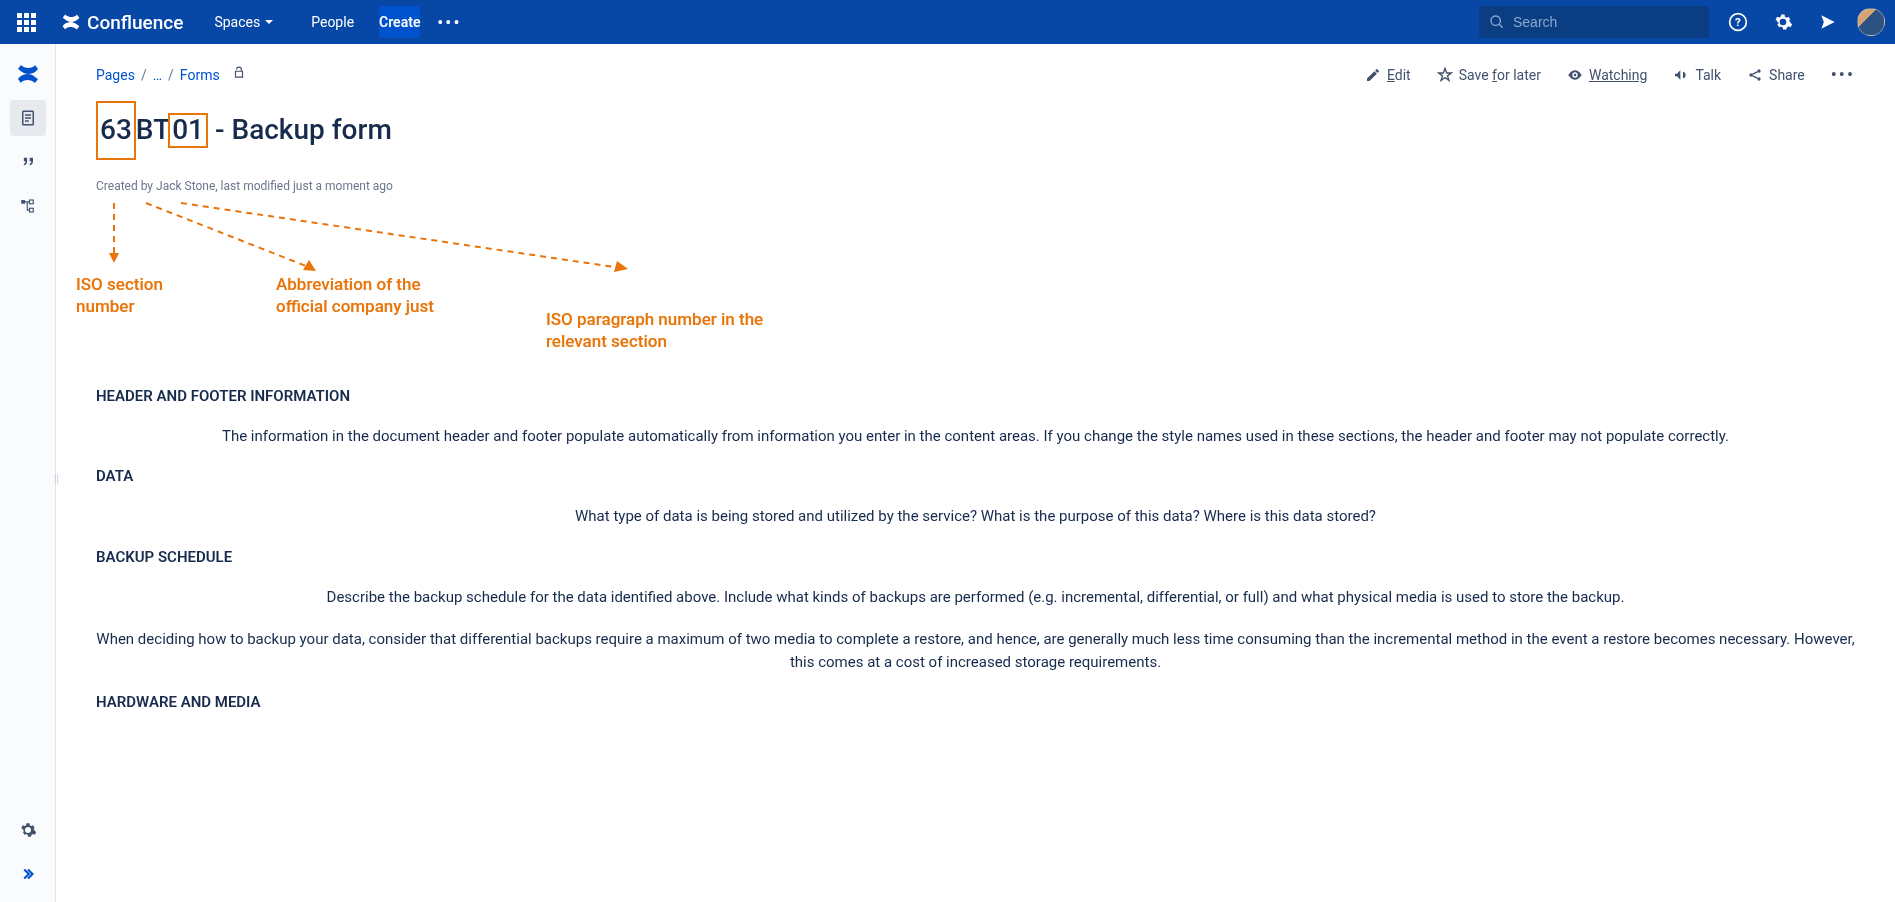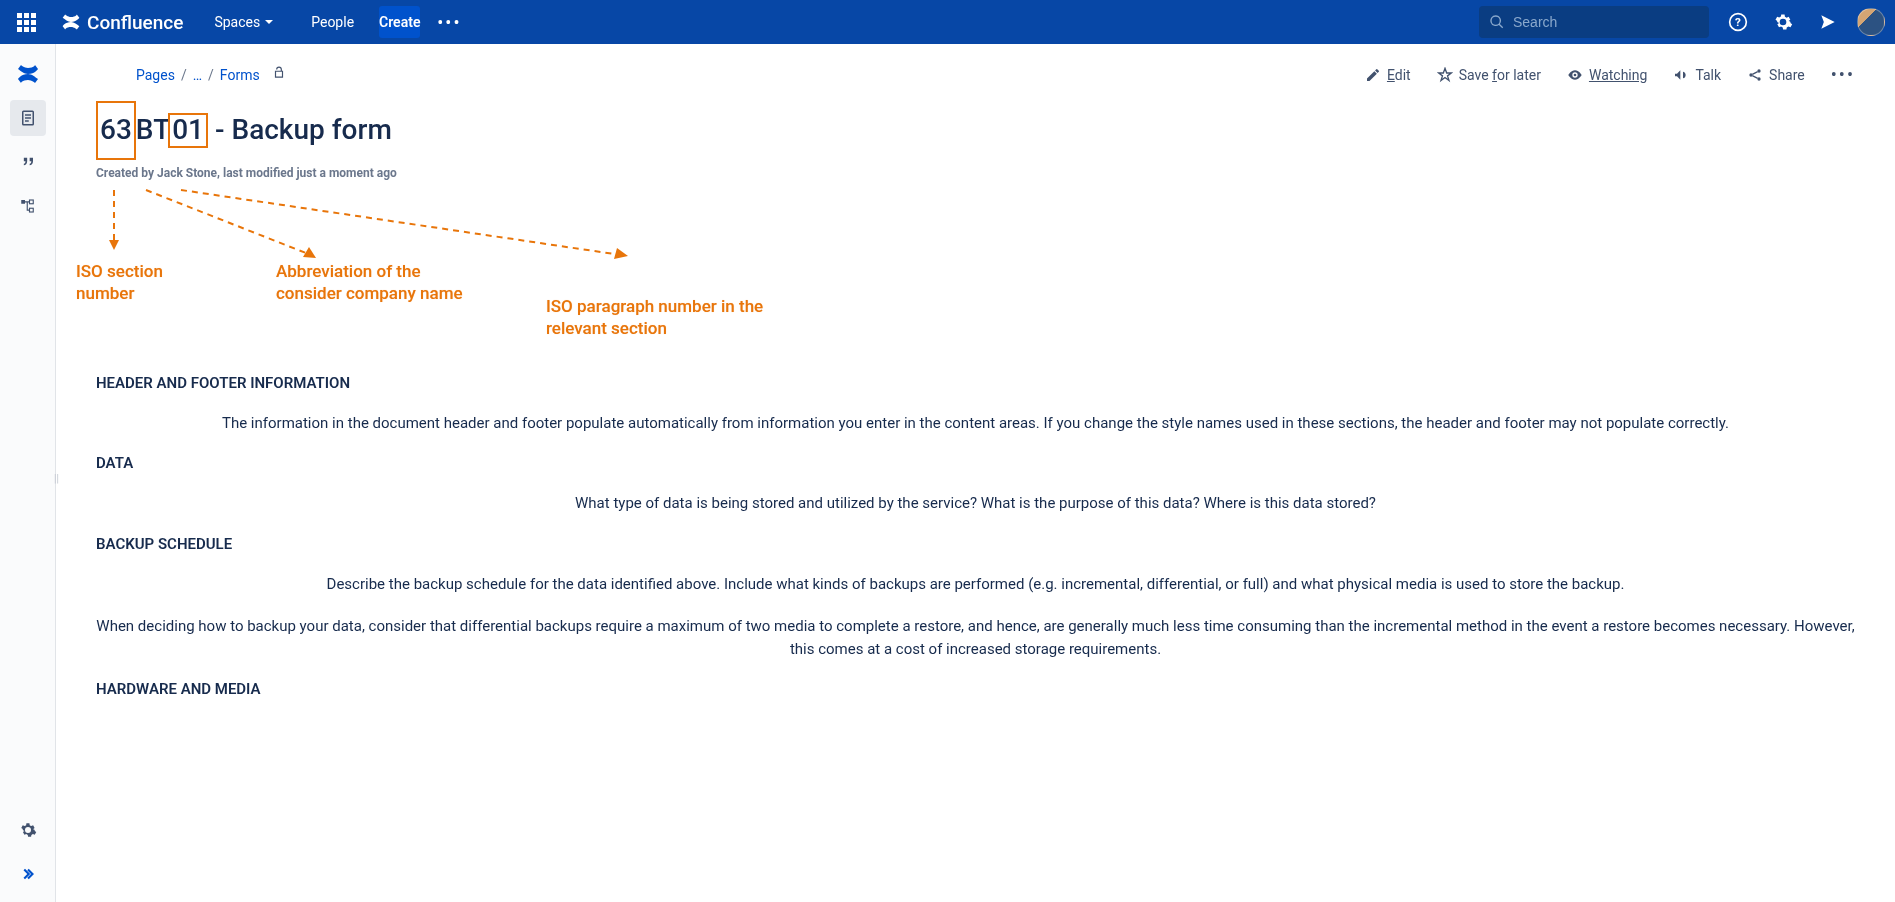--- a/index.html
+++ b/index.html
@@ -28,37 +28,37 @@
 .layout { display: flex; height: calc(100vh - 44px); }
 .leftbar { width: 56px; background: #fafbfc; border-right: 1px solid #e1e4e8; display: flex; flex-direction: column; align-items: center; padding-top: 12px; gap: 8px; position: relative; }
 .leftbar-icon { width: 36px; height: 36px; display: flex; align-items: center; justify-content: center; cursor: pointer; border-radius: 4px; color: #42526e; }
 .leftbar-icon.active { background: #e6e9ed; color: #42526e; }
 .leftbar-bottom { margin-top: auto; margin-bottom: 10px; display: flex; flex-direction: column; gap: 8px; align-items: center; }
 .leftbar-drag { position: absolute; right: -4px; top: 50%; color: #c1c7d0; font-size: 10px; }
 
 .main { flex: 1; overflow-y: auto; padding: 20px 40px 40px 40px; }
 
 
-.crumb-row { display: flex; align-items: center; justify-content: space-between; margin-bottom: 10px; margin-left: 40px; }
+.crumb-row { display: flex; align-items: center; justify-content: space-between; margin-bottom: 10px; }
 .crumbs { display: flex; align-items: center; gap: 6px; font-size: 14px; }
 .crumbs a { color: #0052cc; text-decoration: none; cursor: pointer; }
 .crumbs .sep { color: #6b778c; }
 .crumbs .restrict { color: #42526e; cursor: pointer; }
 
 .page-actions { display: flex; align-items: center; gap: 26px; font-size: 14px; color: #42526e; }
 .page-action { display: flex; align-items: center; gap: 6px; cursor: pointer; }
 .page-action .ul { text-decoration: underline; }
 .page-action svg { width: 16px; height: 16px; }
 .page-action-more { cursor: pointer; font-size: 18px; letter-spacing: 2px; color: #42526e; }
 
 
 .page-title { font-size: 28px; font-weight: 500; color: #172b4d; margin-top: 6px; position: relative; display: inline-block; }
 .title-box1 { border: 2px solid #e8750a; padding: 12px 2px; display: inline-block; line-height: 1.1; }
 .title-box2 { border: 2px solid #e8750a; padding: 0 2px; display: inline-block; line-height: 1.1; margin-left: -2px; }
-.byline { font-size: 12px; color: #6b778c; margin-top: 6px; font-weight: bold; }
+.byline { font-size: 12px; color: #6b778c; margin-top: 19px; }
 
 
 .anno-area { position: relative; height: 170px; margin-top: 10px; }
 .anno-label { position: absolute; color: #e8750a; font-size: 17px; font-weight: 500; line-height: 1.3; text-shadow: 0 0 1px rgba(232,117,10,0.3); }
 .anno-svg { position: absolute; top: -40px; left: 0; width: 700px; height: 210px; pointer-events: none; }
 .anno-svg line { stroke: #e8750a; stroke-width: 2; stroke-dasharray: 6 5; }
 .anno-svg polygon { fill: #e8750a; }
 
 
 .section-h { font-size: 15px; font-weight: 600; color: #172b4d; margin-top: 14px; margin-bottom: 20px; }
@@ -234,21 +234,21 @@
         <line x1="18" y1="40" x2="18" y2="95"></line>
         <polygon points="18,100 13,90 23,90"></polygon>
 
         <line x1="50" y1="40" x2="215" y2="105"></line>
         <polygon points="220,108 207,107 213,97"></polygon>
 
         <line x1="85" y1="40" x2="525" y2="105"></line>
         <polygon points="532,106 518,109 521,98"></polygon>
       </svg>
       <div class="anno-label" style="left:-20px; top:70px; width:140px;">ISO section number</div>
-      <div class="anno-label" style="left:180px; top:70px; width:200px;">Abbreviation of the consider company name</div>
+      <div class="anno-label" style="left:180px; top:70px; width:200px;">Abbreviation of the official company just</div>
       <div class="anno-label" style="left:450px; top:70px; width:230px;margin-top:35px;">ISO paragraph number in the relevant section</div>
     </div>
 
     <div class="section-h">HEADER AND FOOTER INFORMATION</div>
     <div class="section-p">The information in the document header and footer populate automatically from information you enter in the content areas. If you change the style names used in these sections, the header and footer may not populate correctly.</div>
 
     <div class="section-h">DATA</div>
     <div class="section-p">What type of data is being stored and utilized by the service? What is the purpose of this data? Where is this data stored?</div>
 
     <div class="section-h">BACKUP SCHEDULE</div>

